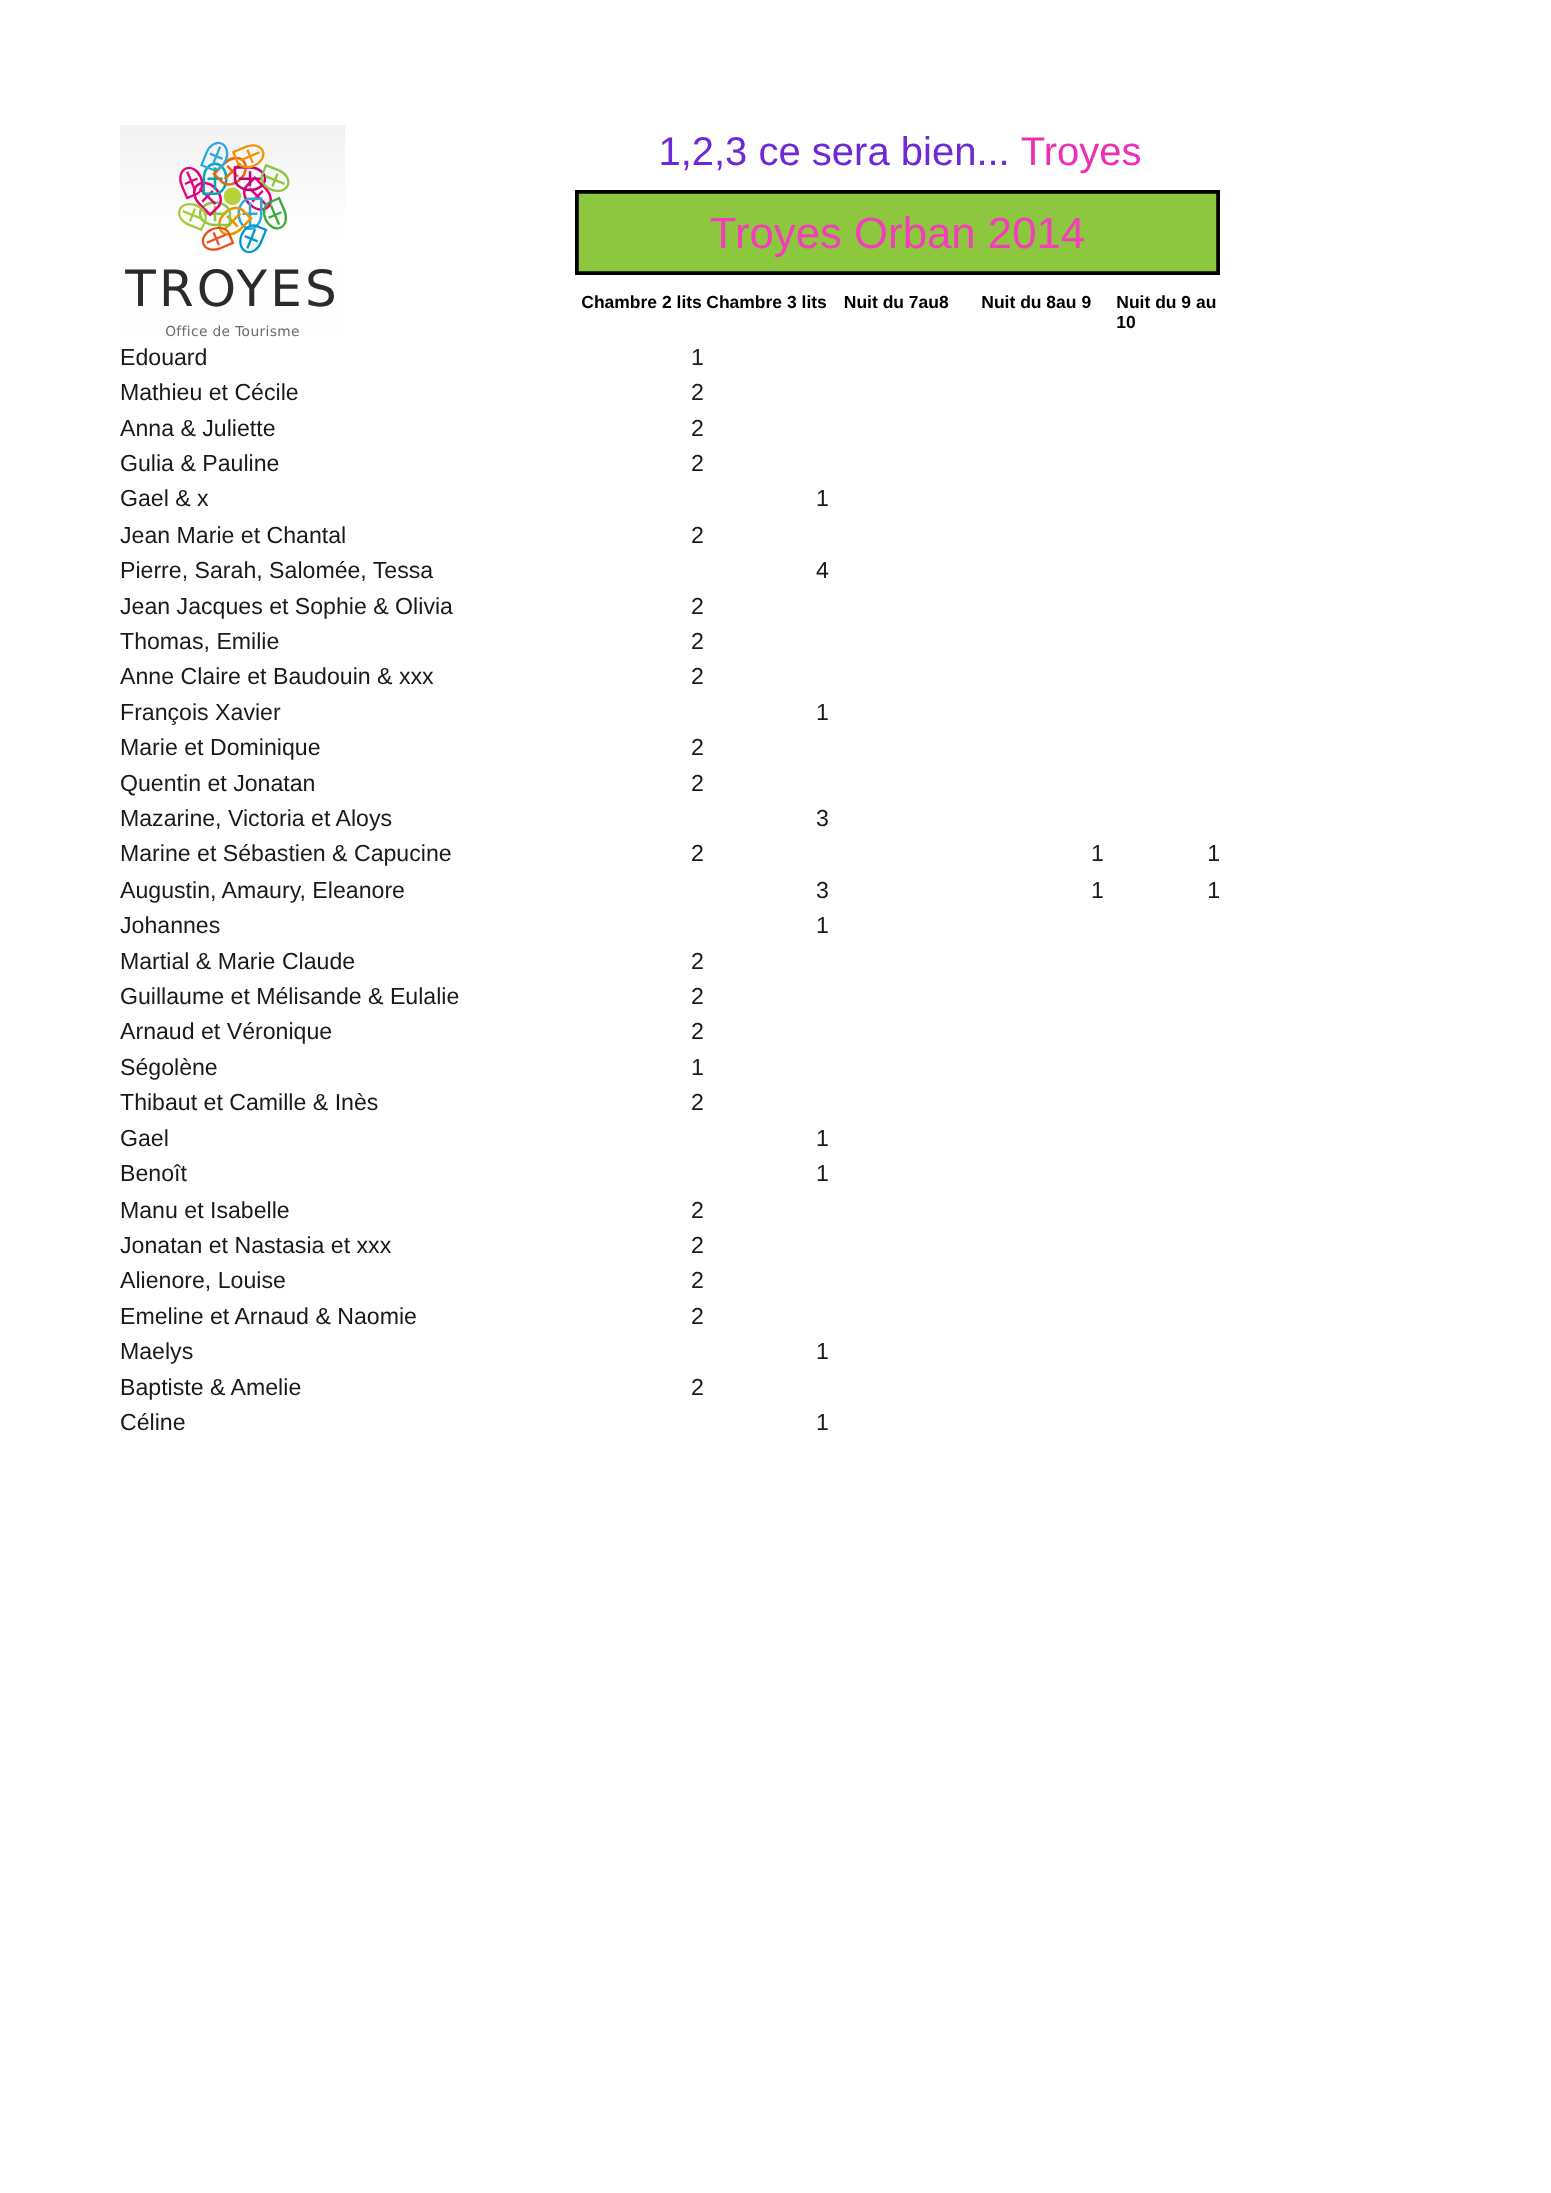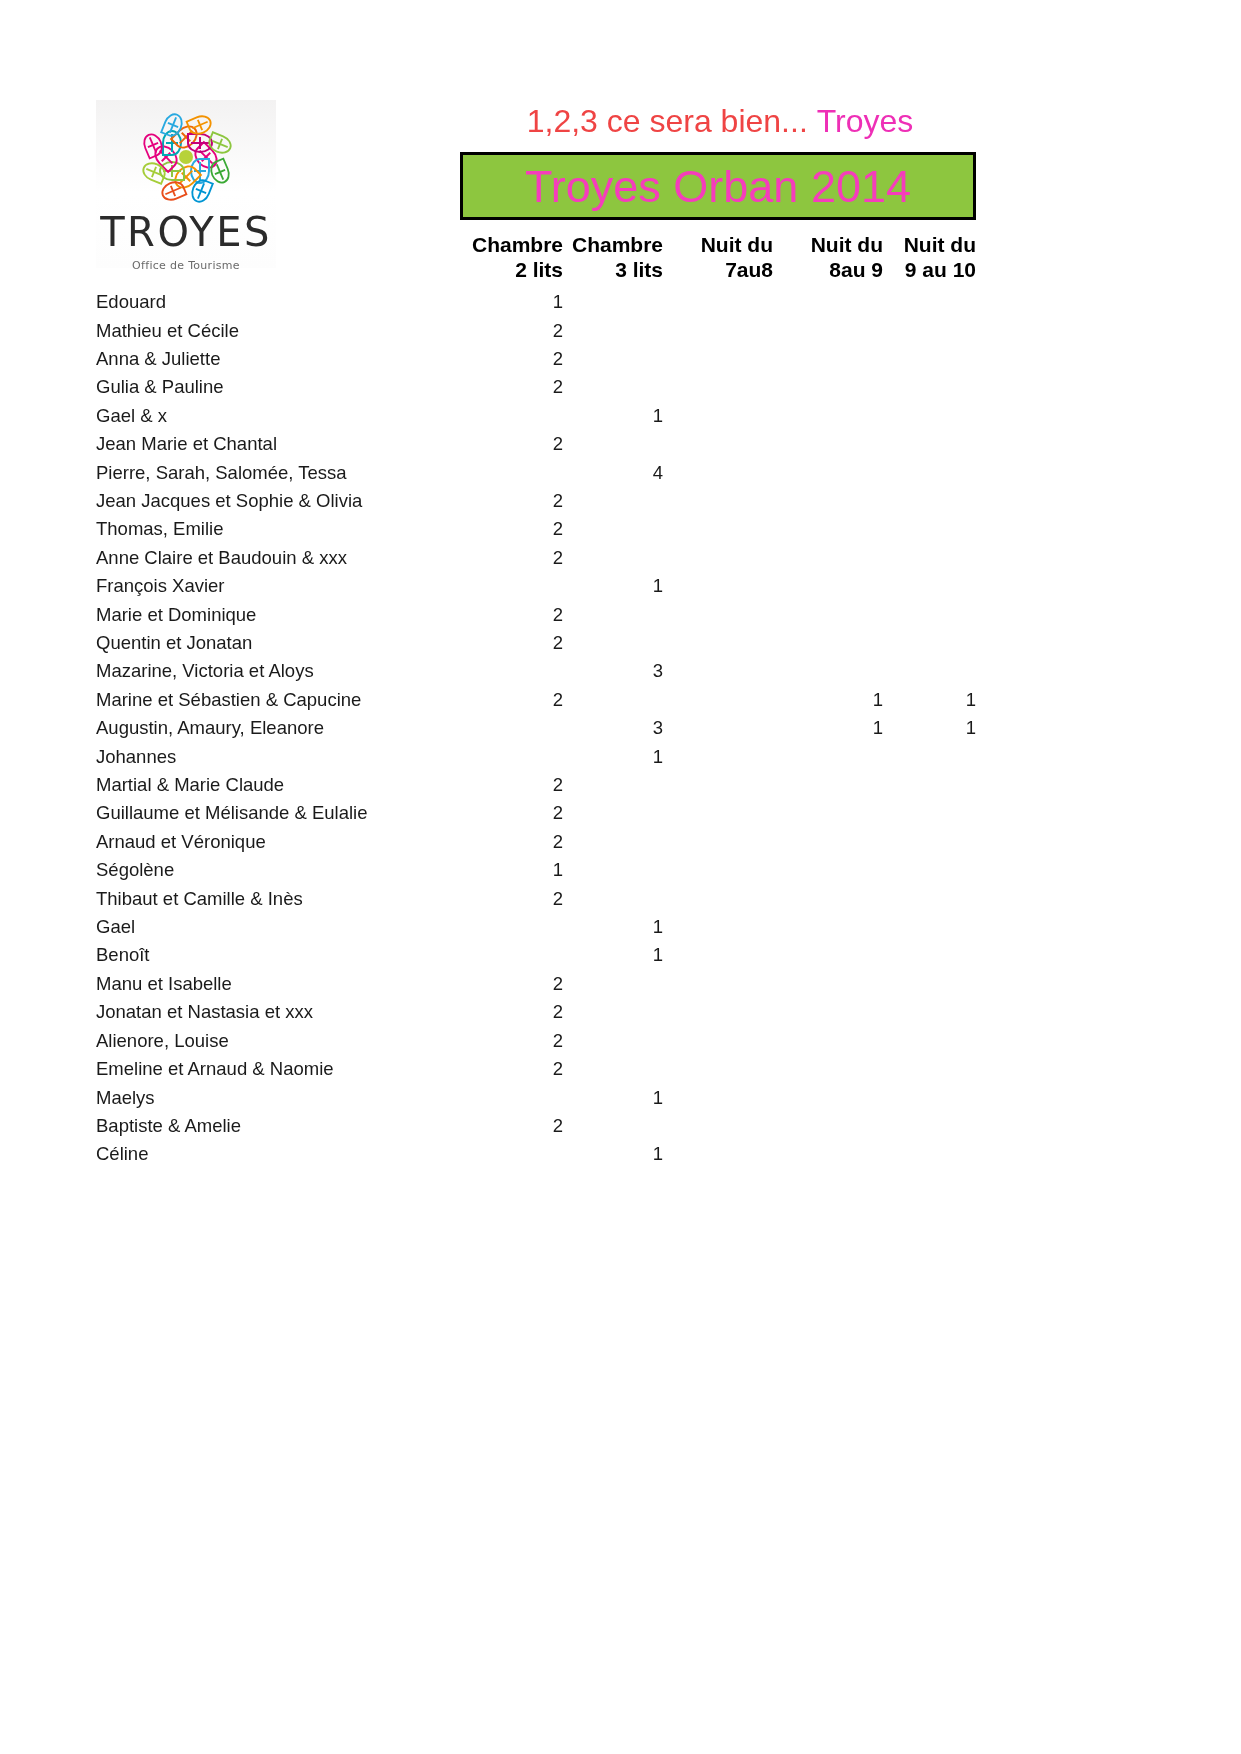--- a/index.html
+++ b/index.html
@@ -99,38 +99,38 @@
     position: absolute;
     left: 460px;
     top: 103px;
     width: 520px;
     text-align: center;
     font-size: 32px;
     line-height: 1.15;
     white-space: nowrap;
     font-family: "Liberation Sans", sans-serif;
   }
-  .doc-title .plain { color: #ef4444; }
+  .doc-title .plain { color: #6d28d9; }
   .doc-title .accent { color: #ee2fb6; }
 
   .banner {
     position: absolute;
     left: 460px;
     top: 152px;
     width: 516px;
     height: 68px;
     background: #8dc63f;
     border: 3px solid #000000;
     box-sizing: border-box;
     display: flex;
     align-items: center;
     justify-content: center;
   }
   .banner-text {
-    font-size: 45px;
+    font-size: 35px;
     color: #f53dbb;
     line-height: 1;
     white-space: nowrap;
     font-family: "Liberation Sans", sans-serif;
   }
 
   
   .sheet {
     position: absolute;
     left: 96px;
@@ -144,23 +144,23 @@
   }
   table.grid col.c-name  { width: 367px; }
   table.grid col.c-ch2   { width: 100px; }
   table.grid col.c-ch3   { width: 100px; }
   table.grid col.c-n78   { width: 110px; }
   table.grid col.c-n89   { width: 110px; }
   table.grid col.c-n910  { width: 93px; }
 
   table.grid th {
     font-family: "Liberation Sans", sans-serif;
-    font-size: 21px;
+    font-size: 14px;
     font-weight: bold;
-    text-align: right;
+    text-align: left;
     vertical-align: top;
     padding: 0 0 6px 0;
     line-height: 1.17;
     color: #000;
   }
   table.grid th.h-name { }
   table.grid th.h-ch2  { padding-left: 2px; }
   table.grid th.h-ch3  { padding-left: 2px; }
   table.grid th.h-n78  { padding-left: 12px; }
   table.grid th.h-n89  { padding-left: 12px; }

